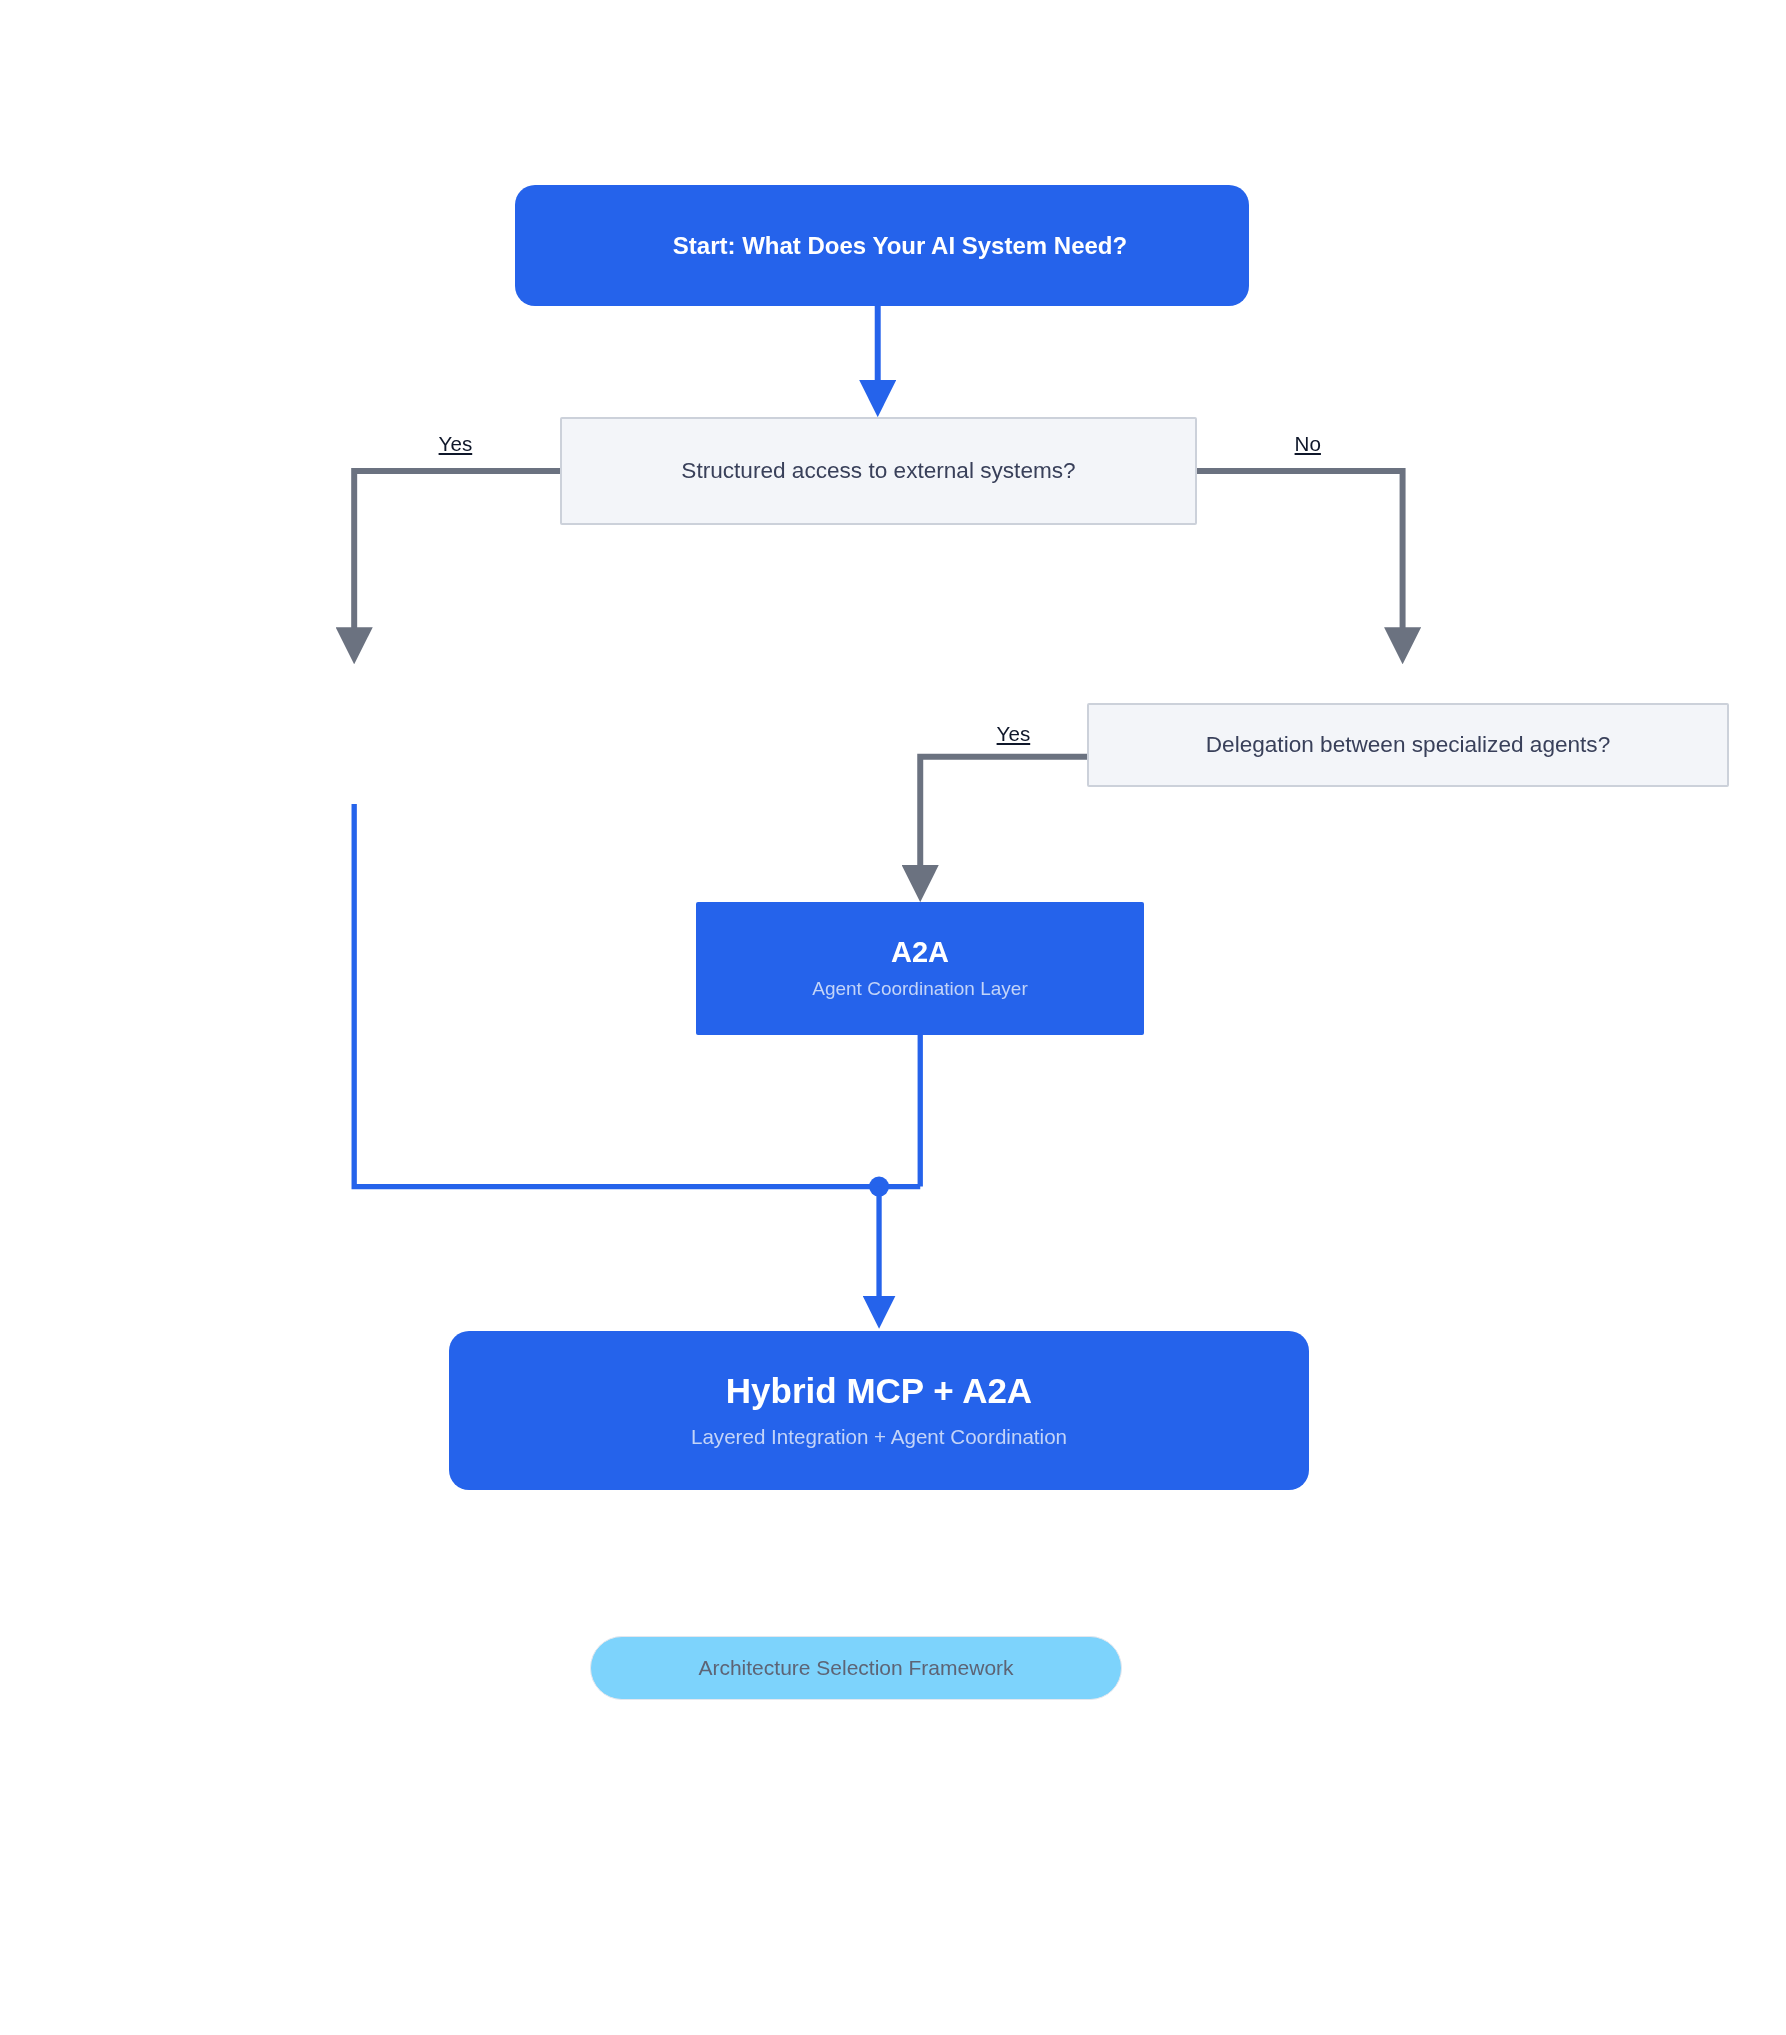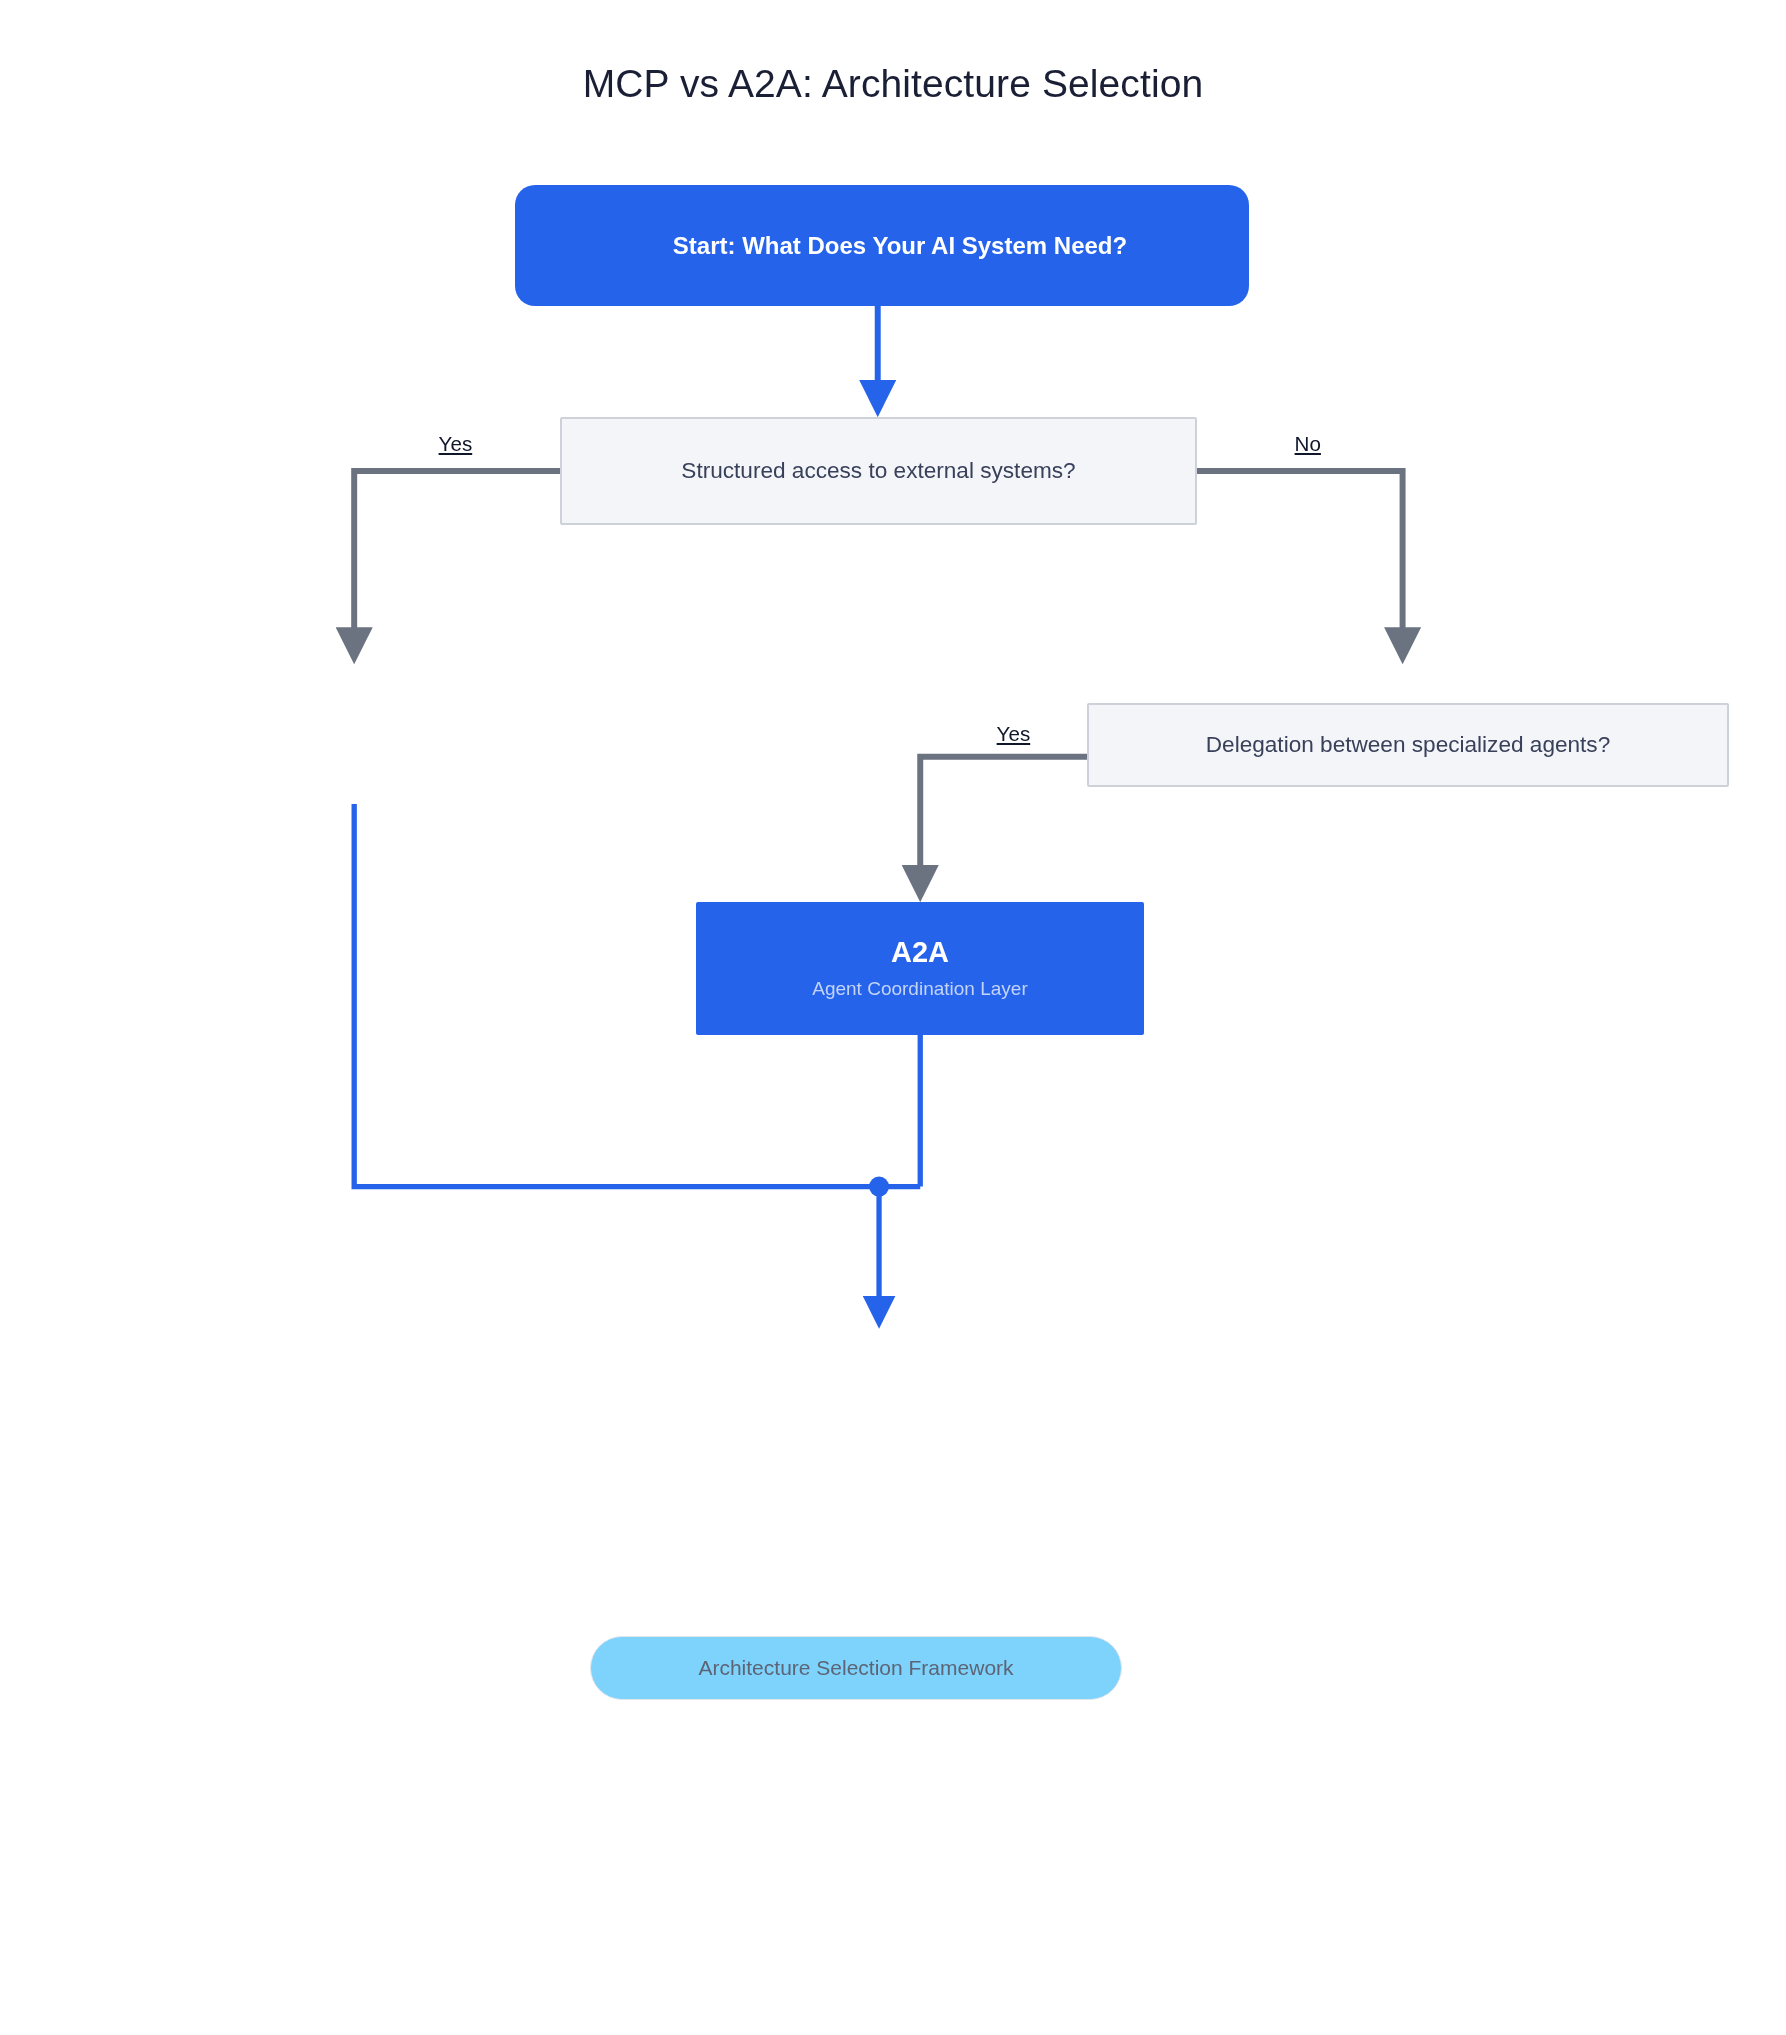--- a/index.html
+++ b/index.html
@@ -147,21 +147,20 @@
     border: 1.3px solid #e3e7ee;
     font-size: 21px;
     color: #5d6475;
   }
 </style>
 </head>
 <body>
 
 <div id="canvas">
 
-  <div class="diagram-title">MCP vs A2A: Architecture Selection</div>
 
   <svg id="edges" viewBox="0 0 2688 3063" xmlns="http://www.w3.org/2000/svg">
     <defs>
       <marker id="arrow-gray" viewBox="0 0 12 12" refX="6" refY="6" markerWidth="6.2" markerHeight="6.2" orient="auto-start-reverse">
         <path d="M 0 0 L 12 6 L 0 12 z" fill="#6b7280"></path>
       </marker>
       <marker id="arrow-blue" viewBox="0 0 12 12" refX="6" refY="6" markerWidth="6.2" markerHeight="6.2" orient="auto-start-reverse">
         <path d="M 0 0 L 12 6 L 0 12 z" fill="#2563eb"></path>
       </marker>
     </defs>
@@ -218,20 +217,24 @@
 
   <div id="node-decision-delegation" class="node node-decision">
     <div>Delegation between specialized agents?</div>
   </div>
 
   <div id="node-a2a" class="node node-blue">
     <div class="node-title">A2A</div>
     <div class="node-sub">Agent Coordination Layer</div>
   </div>
 
+  <div id="node-hybrid" class="node node-blue">
+    <div class="node-title">Hybrid MCP + A2A</div>
+    <div class="node-sub">Layered Integration + Agent Coordination</div>
+  </div>
 
   <div id="label-yes-structured" class="edge-label">Yes</div>
 
   <div id="label-no-structured" class="edge-label">No</div>
 
   <div id="label-yes-delegation" class="edge-label">Yes</div>
 
   <div id="footer-pill">
     <span>Architecture Selection Framework</span>
   </div>

